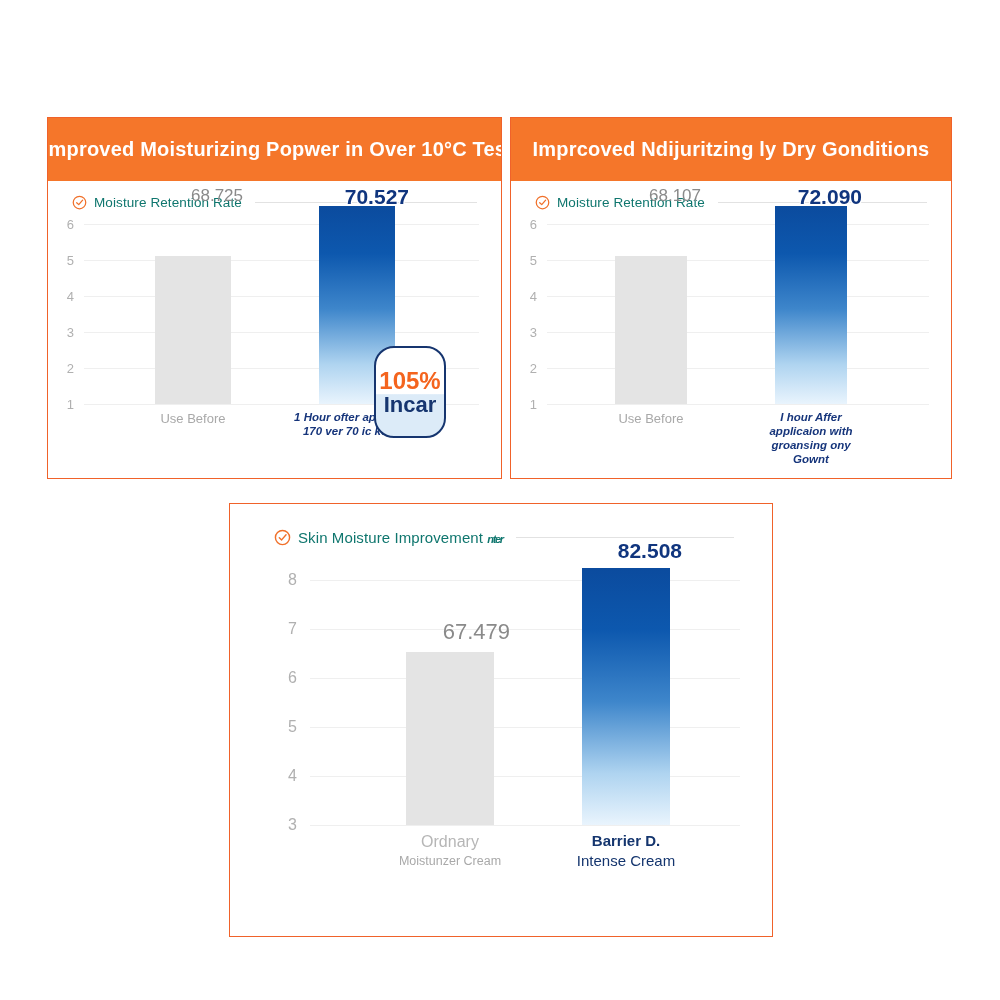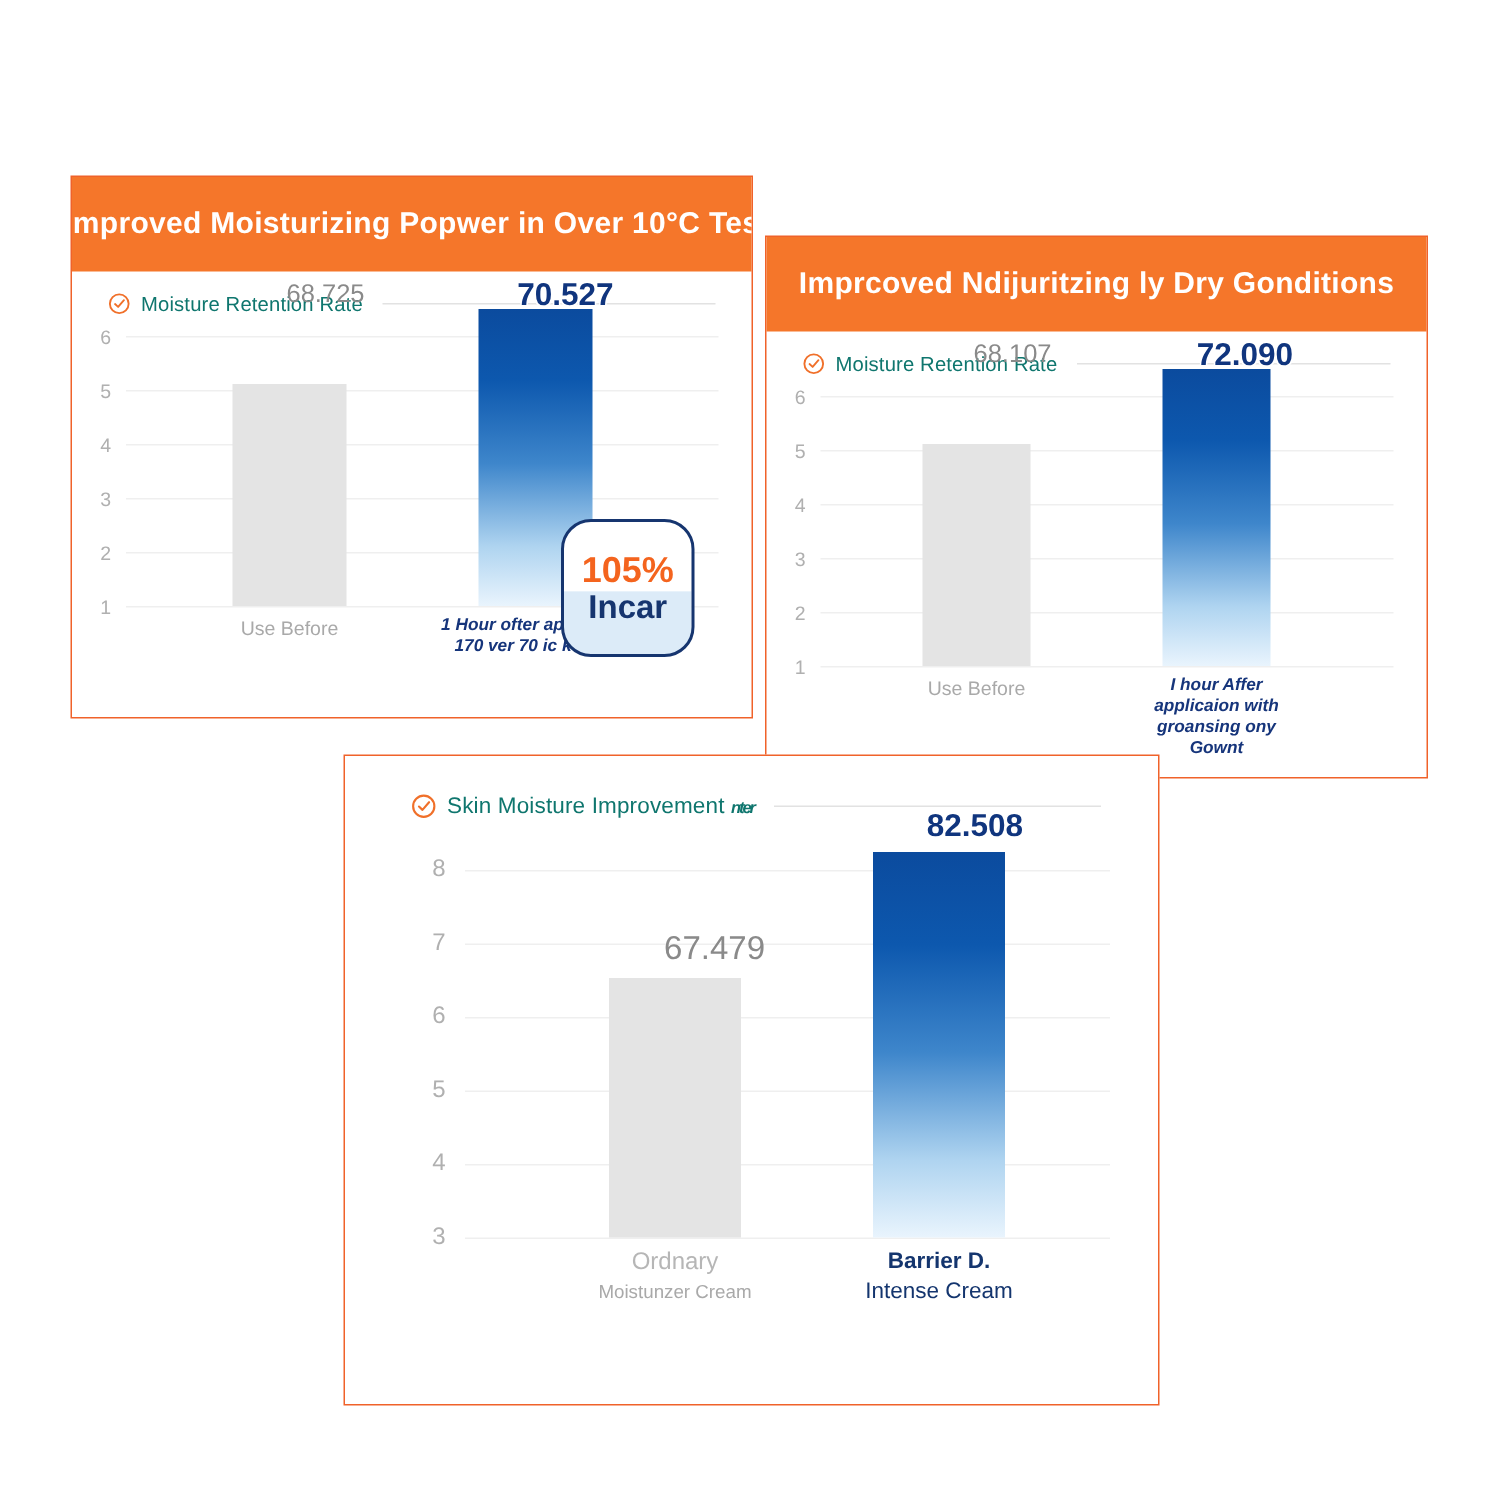--- a/index.html
+++ b/index.html
@@ -215,28 +215,28 @@
         </div>
 
         <div class="bar-value gray-v" style="left:59px; top:-12px; width:100px;">68.725</div>
         <div class="bar-value blue-v" style="left:221px; top:-13px; width:104px;">70.527</div>
 
         <div class="xlabel gray-l" style="left:49px; top:212px; width:120px;">Use Before</div>
         <div class="xlabel blue-l" style="left:193px; top:211px; width:160px;">1 Hour ofter appication
 170 ver 70 ic keep ?</div>
       </div>
 
-      <div class="badge" style="left:326px; top:165px; width:89px; height:92px;">
+      <div class="badge" style="left:326px; top:165px; width:72px; height:92px;">
         <div class="badge-pct" style="font-size:24px;">105%</div>
         <div class="badge-word" style="font-size:22px;">Incar</div>
       </div>
     </div>
   </div>
 
-  <div class="panel" style="left:510px; top:117px; width:442px; height:362px;margin-top:40px;">
+  <div class="panel" style="left:510px; top:117px; width:442px; height:362px;">
     <div class="panel-header" style="height:63px; font-size:20px; padding:0 8px;">
       <span>Imprcoved Ndijuritzing ly Dry Gonditions</span>
     </div>
     <div class="panel-body" style="height:297px;">
 
       <div class="sub-row" style="left:24px; top:14px; width:392px;">
         <svg class="check-ic" viewBox="0 0 24 24">
           <circle cx="12" cy="12" r="10" fill="none" stroke="#F0702A" stroke-width="2"></circle>
           <path d="M7.5 12.3 L10.8 15.4 L17 8.2" fill="none" stroke="#F0702A" stroke-width="2" stroke-linecap="round" stroke-linejoin="round"></path>
         </svg>

